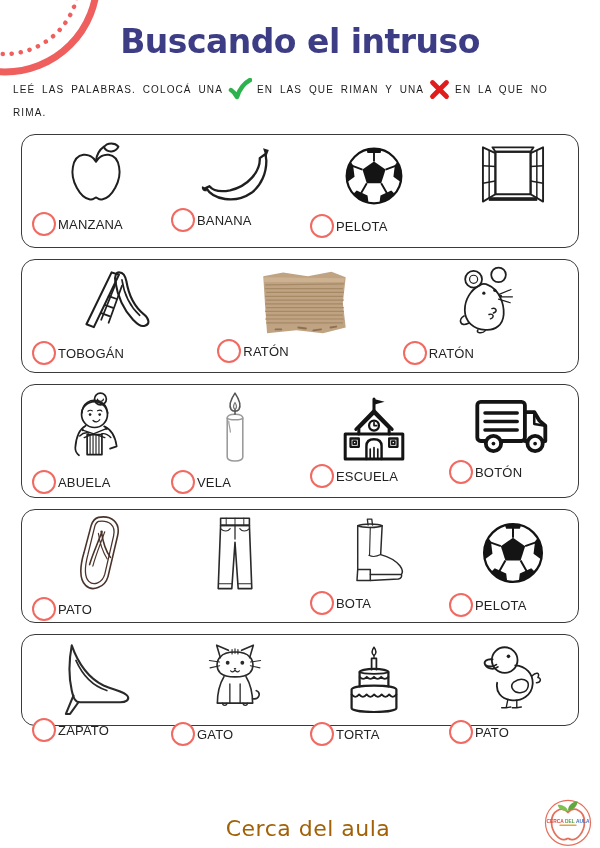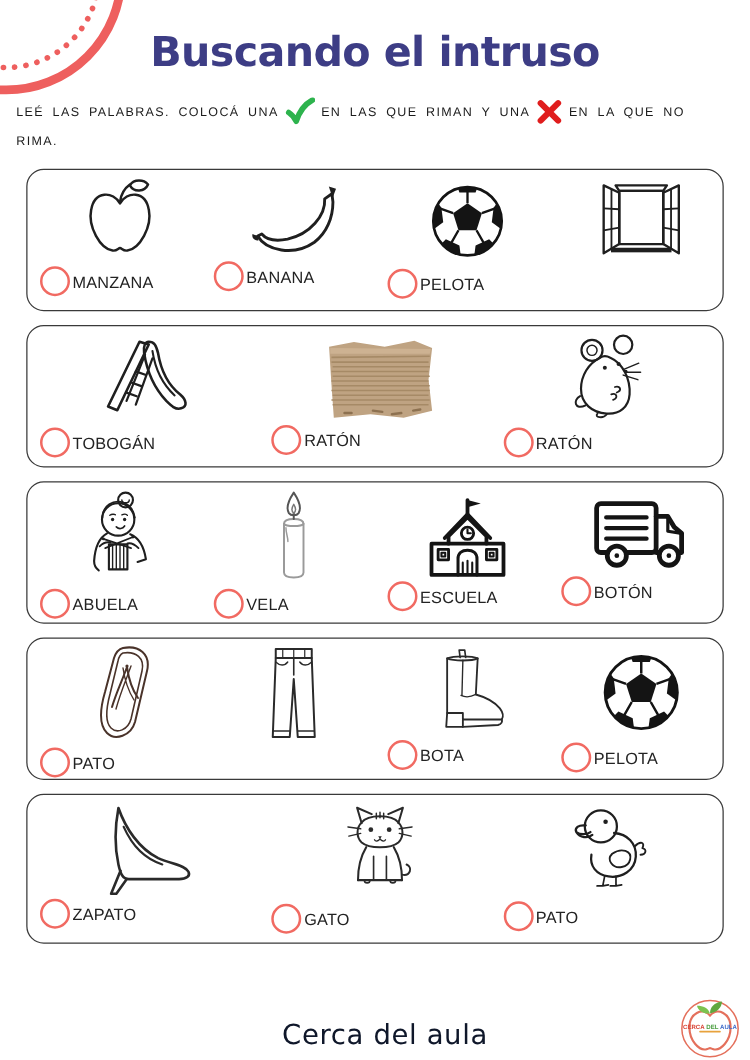--- a/index.html
+++ b/index.html
@@ -21,34 +21,34 @@
     font-size:10px;letter-spacing:1.1px;word-spacing:3px;line-height:1.6;
     font-family:"Liberation Sans",sans-serif;
   }
   .instructions .mark{display:inline-block;vertical-align:-7px;margin:0 5px;}
   
   .rows{margin:13px 21px 0 21px;}
   .rowbox{
     box-sizing:border-box;height:114px;border:1.6px solid #3a3a3a;border-radius:14px;
     margin-bottom:11px;display:flex;align-items:flex-start;background:#fff;
   }
-  .rowbox.tall{height:120px;}
+  .rowbox.tall{height:92px;}
   .cell{flex:1 1 0;display:flex;flex-direction:column;justify-content:flex-end;
         padding:5px 2px 7px 10px;min-width:0;}
   .pic{flex:1 1 auto;display:flex;align-items:center;justify-content:center;overflow:hidden;}
   .labelrow{display:flex;align-items:center;gap:2px;height:28px;flex:none;}
   .mark-circle{
     width:24px;height:24px;border-radius:50%;flex:none;
     border:2.4px solid #f16a62;background:#fff;box-sizing:border-box;
   }
   .item-label{font-size:13px;color:#232323;letter-spacing:0.2px;white-space:nowrap;}
   
   .footer-brand{
     position:absolute;left:16px;right:0;bottom:7px;text-align:center;
-    color:#0f172a;font-size:22px;letter-spacing:0.5px;
+    color:#a16207;font-size:22px;letter-spacing:0.5px;
     font-family:"DejaVu Sans",sans-serif;
   }
   .footer-logo{position:absolute;right:5px;bottom:0px;width:54px;height:52px;}
   svg.lineart{display:block;}
 </style>
 </head>
 <body>
 
 <div class="page">
 
@@ -395,20 +395,38 @@
             <path d="M69 78 C78 80 81 70 74 67"></path>
           </svg>
         </div>
         <div class="labelrow">
           <span class="mark-circle"></span>
           <span class="item-label">GATO</span>
         </div>
       </div>
       <div class="cell">
         <div class="pic">
+          <svg class="lineart" width="72" height="80" viewBox="0 0 90 100" fill="none" stroke="#1f1f1f" stroke-width="2.8" stroke-linecap="round" stroke-linejoin="round">
+            <path d="M17 62 C17 59 30 57 45 57 C60 57 73 59 73 62 L73 85 C73 88 60 90 45 90 C30 90 17 88 17 85 Z"></path>
+            <path d="M17 68 Q21.7 74 26.4 68 Q31.1 74 35.8 68 Q40.5 74 45.2 68 Q49.9 74 54.6 68 Q59.3 74 64 68 Q68.5 74 73 68" stroke-width="2.2"></path>
+            <path d="M27 40 C27 38 35 36 45 36 C55 36 63 38 63 40 L63 58 M27 58 L27 40"></path>
+            <path d="M27 40 C31 43 59 43 63 40" stroke-width="2.2"></path>
+            <path d="M27 46 Q31.5 51 36 46 Q40.5 51 45 46 Q49.5 51 54 46 Q58.5 51 63 46" stroke-width="2.2"></path>
+            <path d="M42 23 L42 37 M48 23 L48 37 M42 23 L48 23" stroke-width="2.2"></path>
+            <path d="M45 20 L45 23" stroke-width="1.6"></path>
+            <path d="M45 9 C42 13 42 17 45 19.5 C48 17 48 13 45 9 Z" stroke-width="1.8"></path>
+          </svg>
+        </div>
+        <div class="labelrow">
+          <span class="mark-circle"></span>
+          <span class="item-label">TORTA</span>
+        </div>
+      </div>
+      <div class="cell">
+        <div class="pic">
           <svg class="lineart" width="68" height="78" viewBox="0 0 90 100" fill="none" stroke="#1f1f1f" stroke-width="2.4" stroke-linecap="round" stroke-linejoin="round">
             <circle cx="34" cy="25" r="17"></circle>
             <circle cx="39" cy="20" r="2.4" fill="#1f1f1f" stroke="none"></circle>
             <path d="M18 24 C10 23 6 27 8 31 C12 34 19 34 23 31 M8 31 C12 37 20 38 25 34"></path>
             <path d="M48 32 C62 33 72 43 71 57 C70 72 56 80 42 78 C29 76 22 67 24 55"></path>
             <path d="M46 54 C56 47 67 51 65 60 C63 69 50 71 45 64 C42 60 43 57 46 54 Z" stroke-width="2"></path>
             <path d="M70 46 C76 40 81 42 78 48 C83 49 82 55 76 55" stroke-width="2"></path>
             <path d="M38 78 L36 88 M36 88 L30 88 M36 88 L42 87 M50 78 L50 88 M50 88 L44 88 M50 88 L56 87" stroke-width="1.8"></path>
           </svg>
         </div>

